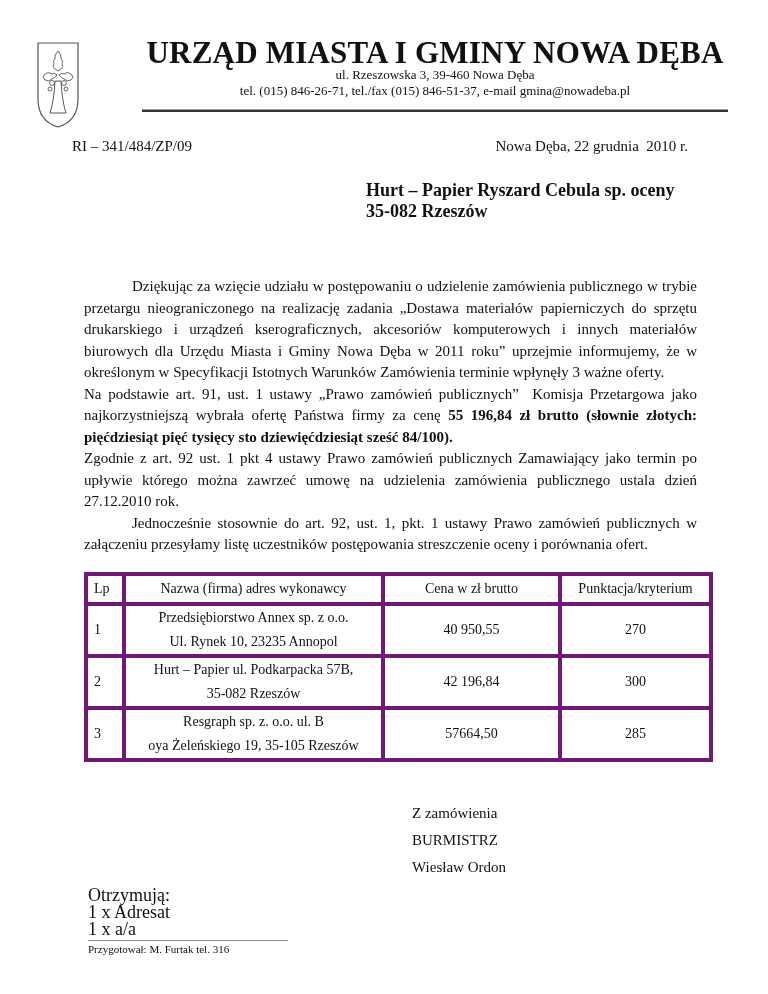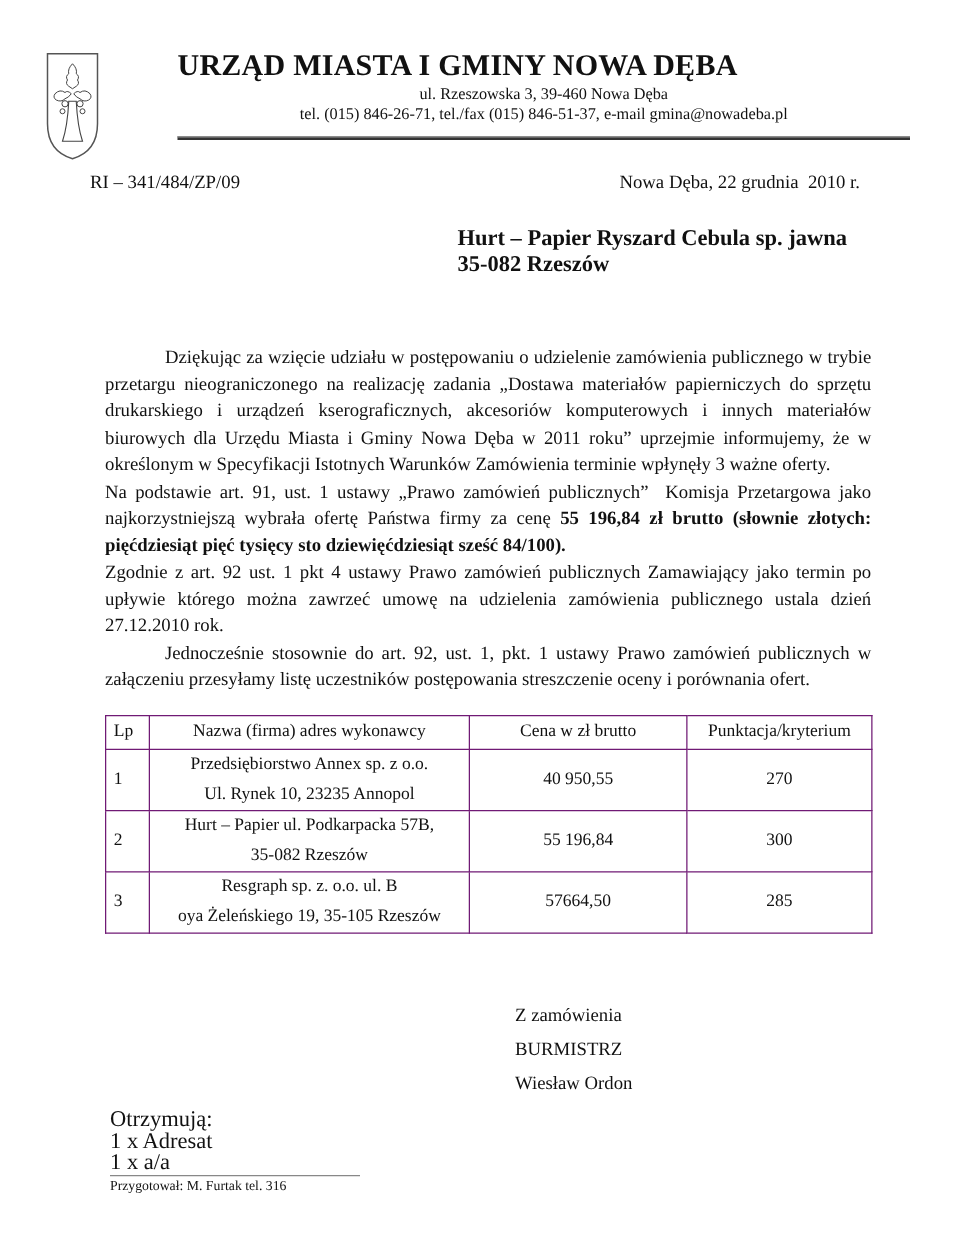--- a/index.html
+++ b/index.html
@@ -3,43 +3,43 @@
 <meta charset="utf-8">
 <style>
   html, body { margin: 0; padding: 0; background: #ffffff; }
   body {
     width: 768px; height: 994px; position: relative; overflow: hidden;
     font-family: "Liberation Serif", "DejaVu Serif", serif; color: #111;
   }
   .abs { position: absolute; }
   #crest { left: 36px; top: 41px; width: 44px; height: 88px; }
   #org-title {
-    left: 142px; width: 586px; top: 38px; text-align: left;
-    font-size: 24px; font-weight: bold; letter-spacing: 0.2px; line-height: 30px;
+    left: 142px; width: 586px; top: 38px; text-align: center;
+    font-size: 31px; font-weight: bold; letter-spacing: 0.2px; line-height: 30px;
   }
   #org-addr { left: 142px; width: 586px; top: 67px; text-align: center; font-size: 13px; line-height: 16px; }
   #org-contact { left: 142px; width: 586px; top: 83px; text-align: center; font-size: 13px; line-height: 16px; }
   #header-rule { left: 142px; top: 109px; width: 586px; height: 2px; background: #333; border-top: 1px solid #999; }
 
   #ref-no { left: 72px; top: 138px; font-size: 15px; }
   #letter-date { right: 80px; top: 138px; font-size: 15px; text-align: right; }
 
   #recipient { left: 366px; top: 180px; font-size: 18px; font-weight: bold; line-height: 21px; }
 
   #body-text {
     left: 84px; top: 276px; width: 613px; font-size: 15px; line-height: 21.5px; text-align: justify;
   }
   #body-text p { margin: 0; }
   #body-text .indent { text-indent: 48px; }
 
   #offers-table {
     left: 84px; top: 572px; border-collapse: collapse; font-size: 14px;
   }
   #offers-table td, #offers-table th {
-    border: 1px solid #701a75; padding: 0; text-align: center; font-weight: normal; margin-top: 36px;
+    border: 4px solid #701a75; padding: 0; text-align: center; font-weight: normal; margin-top: 36px;
   }
   #offers-table th { height: 26px; }
   #offers-table td { height: 48px; line-height: 24px; }
   .c-lp { width: 34px; }
   .c-name { width: 255px; }
   .c-price { width: 173px; }
   .c-score { width: 147px; }
   #offers-table td.c-lp { text-align: left; padding-left: 6px; width: 28px; }
   #offers-table th.c-lp { text-align: left; padding-left: 6px; width: 28px; }
   .cell-line { display: block; }
@@ -68,21 +68,21 @@
 </div>
 <div id="org-title" class="abs">URZĄD MIASTA I GMINY NOWA DĘBA</div>
 <div id="org-addr" class="abs">ul. Rzeszowska 3, 39-460 Nowa Dęba</div>
 <div id="org-contact" class="abs">tel. (015) 846-26-71, tel./fax (015) 846-51-37, e-mail gmina@nowadeba.pl</div>
 <div id="header-rule" class="abs"></div>
 
 <div id="ref-no" class="abs">RI – 341/484/ZP/09</div>
 <div id="letter-date" class="abs" style="white-space:pre;">Nowa Dęba, 22 grudnia  2010 r.</div>
 
 <div id="recipient" class="abs">
-  <div>Hurt – Papier Ryszard Cebula sp. jawna</div>
+  <div>Hurt – Papier Ryszard Cebula sp. oceny</div>
   <div>35-082 Rzeszów</div>
 </div>
 
 <div id="body-text" class="abs">
   <p class="indent">Dziękując za wzięcie udziału w postępowaniu o udzielenie zamówienia publicznego w trybie przetargu nieograniczonego na realizację zadania „Dostawa materiałów papierniczych do sprzętu drukarskiego i urządzeń kserograficznych, akcesoriów komputerowych i innych materiałów biurowych dla Urzędu Miasta i Gminy Nowa Dęba w 2011 roku” uprzejmie informujemy, że w określonym w Specyfikacji Istotnych Warunków Zamówienia terminie wpłynęły 3 ważne oferty.</p>
   <p><span style="white-space:pre-wrap;">Na podstawie art. 91, ust. 1 ustawy „Prawo zamówień publicznych”  Komisja Przetargowa jako najkorzystniejszą wybrała ofertę Państwa firmy za cenę </span><b>55 196,84 zł brutto (słownie złotych: pięćdziesiąt pięć tysięcy sto dziewięćdziesiąt sześć 84/100).</b></p>
   <p>Zgodnie z art. 92 ust. 1 pkt 4 ustawy Prawo zamówień publicznych Zamawiający jako termin po upływie którego można zawrzeć umowę na udzielenia zamówienia publicznego ustala dzień 27.12.2010 rok.</p>
   <p class="indent">Jednocześnie stosownie do art. 92, ust. 1, pkt. 1 ustawy Prawo zamówień publicznych w załączeniu przesyłamy listę uczestników postępowania streszczenie oceny i porównania ofert.</p>
 </div>
 
@@ -104,21 +104,21 @@
       </td>
       <td class="c-price">40 950,55</td>
       <td class="c-score">270</td>
     </tr>
     <tr>
       <td class="c-lp">2</td>
       <td class="c-name">
         <span class="cell-line">Hurt – Papier ul. Podkarpacka 57B,</span>
         <span class="cell-line">35-082 Rzeszów</span>
       </td>
-      <td class="c-price">55 196,84</td>
+      <td class="c-price">42 196,84</td>
       <td class="c-score">300</td>
     </tr>
     <tr>
       <td class="c-lp">3</td>
       <td class="c-name">
         <span class="cell-line">Resgraph sp. z. o.o. ul. B</span>
         <span class="cell-line">oya Żeleńskiego 19, 35-105 Rzeszów</span>
       </td>
       <td class="c-price">57664,50</td>
       <td class="c-score">285</td>

